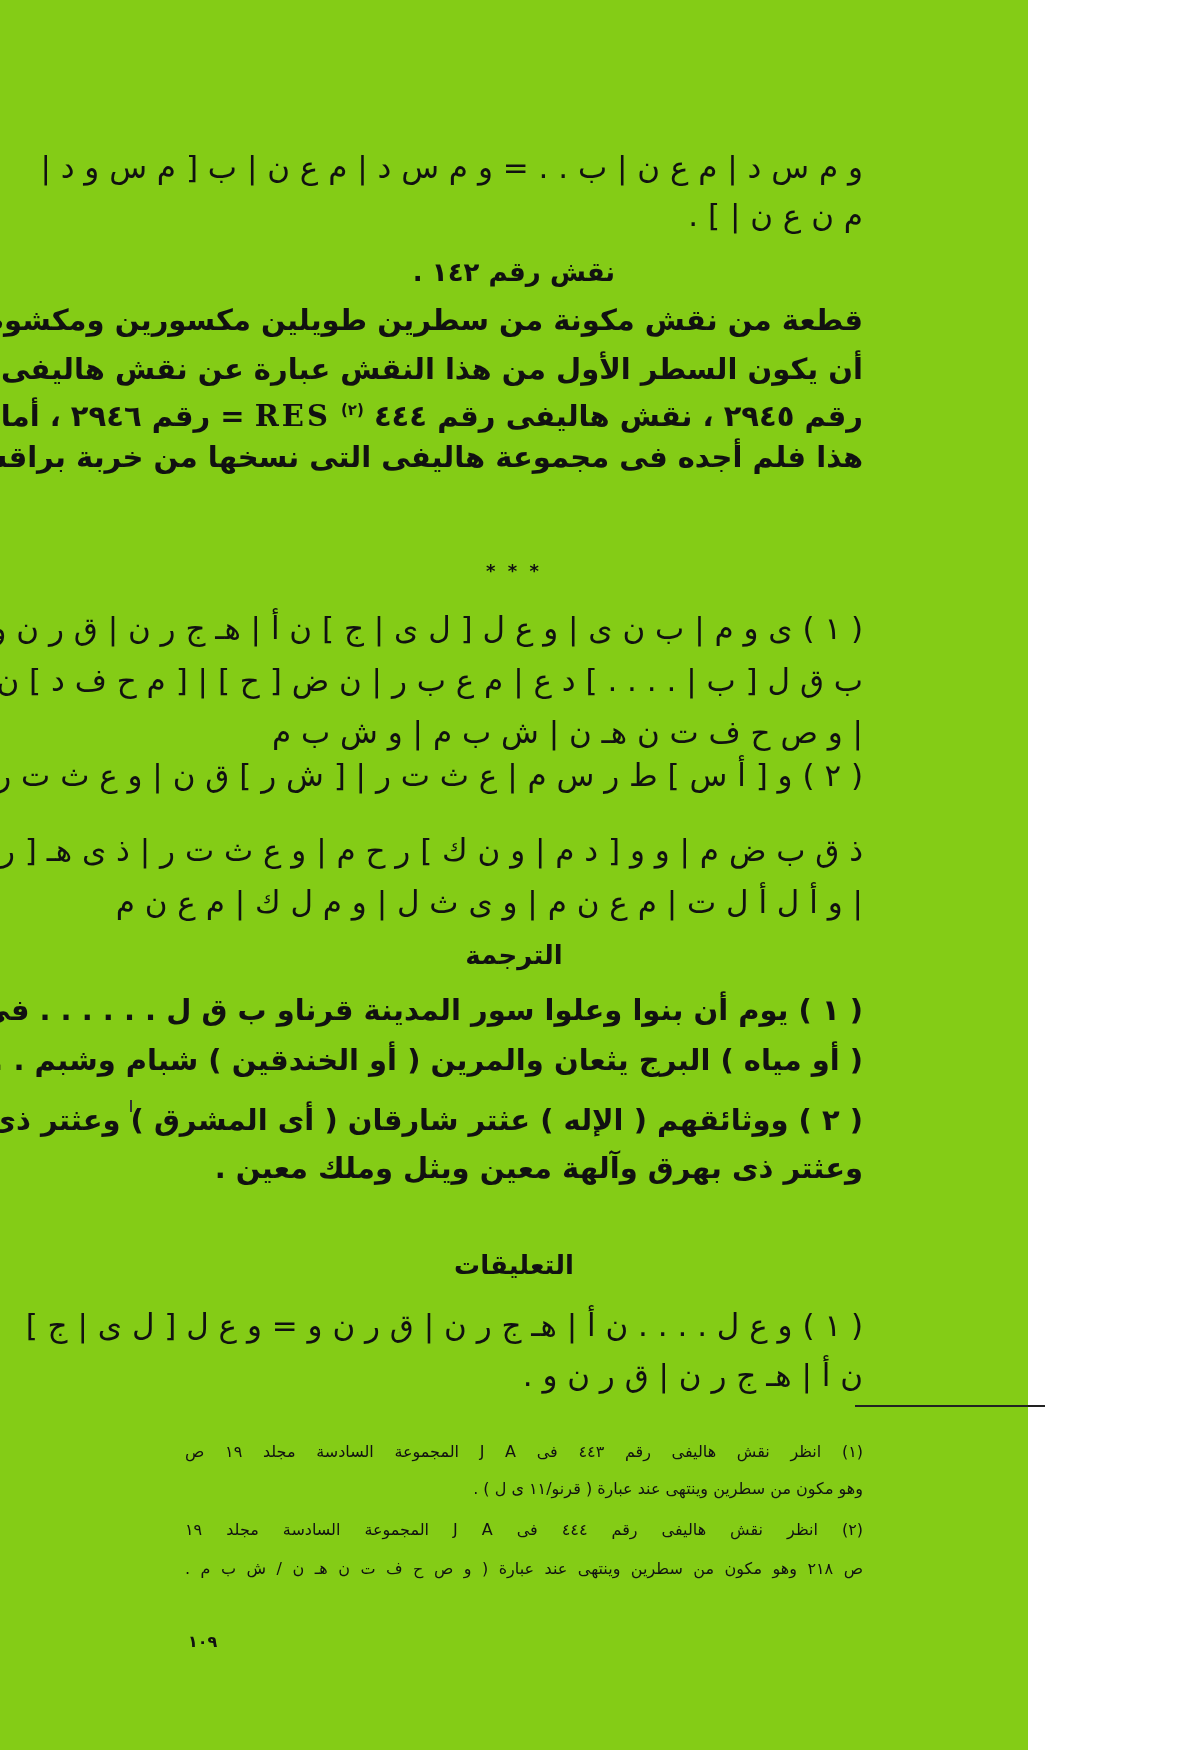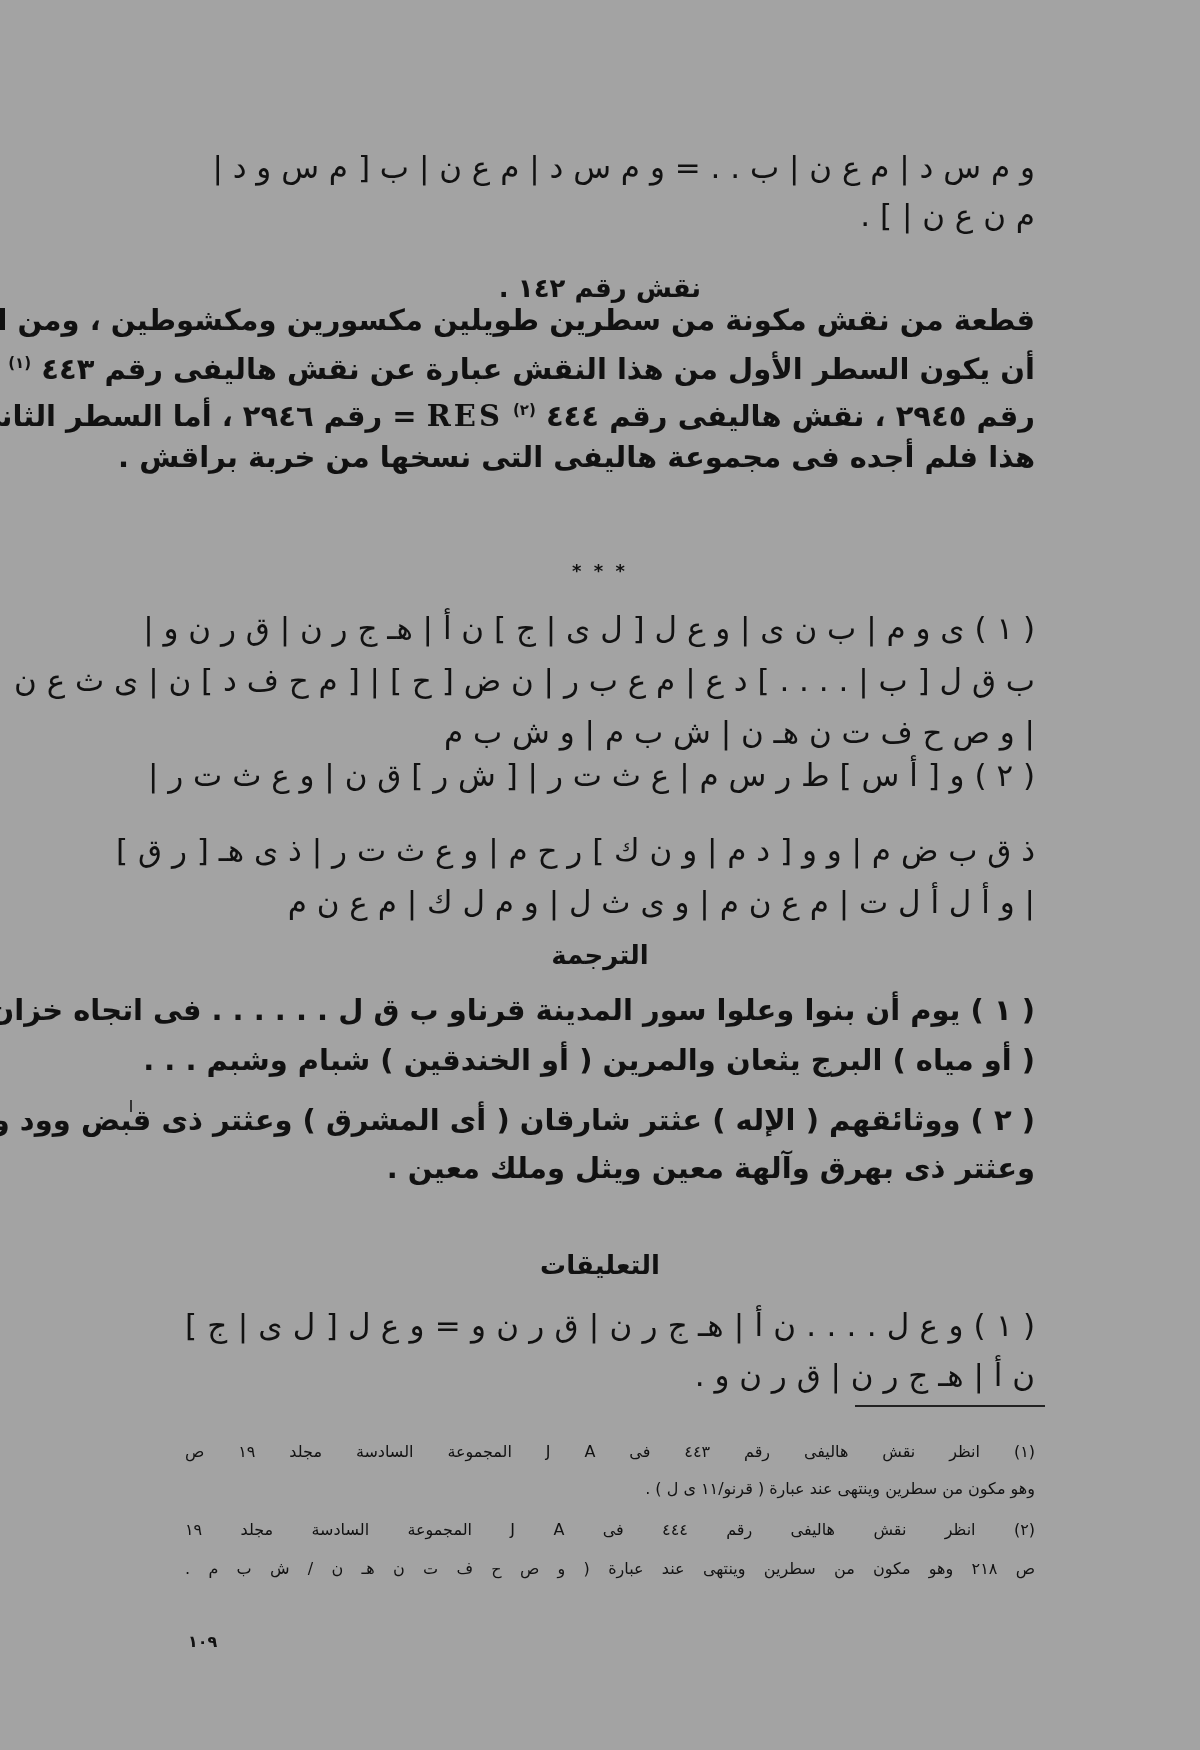--- a/index.html
+++ b/index.html
@@ -11,22 +11,22 @@
     width: 1200px;
     height: 1750px;
     position: relative;
     overflow: hidden;
     font-family: "DejaVu Sans", sans-serif;
     color: #111111;
   }
   .page {
     position: absolute;
     left: 0; top: 0;
-    width: 1200px; height: 1750px;
-    background: #a3a3a3;
+    width: 1028px; height: 1750px;
+    background: #84cc16;
   }
   .line {
     position: absolute;
     direction: rtl;
     white-space: nowrap;
     font-size: 30px;
     line-height: 40px;
     color: #111;
   }
   .right-edge { right: 165px; }
@@ -97,21 +97,21 @@
   sup { font-size: 15px; }
 </style>
 </head>
 <body>
 
 <div class="page">
 
   <div class="line translit right-edge" style="top:147px;">و م س د | م ع ن | ب . . = و م س د | م ع ن | ب [ م س و د |</div>
   <div class="line translit right-edge" style="top:195px;">م ن ع ن | ] .</div>
 
-  <div class="line heading center" style="top:268px;">نقش رقم ١٤٢ .</div>
+  <div class="line heading center" style="top:252px;">نقش رقم ١٤٢ .</div>
 
   <div class="line body-text justify" style="top:300px;">قطعة من نقش مكونة من سطرين طويلين مكسورين ومكشوطين ، ومن الجائز</div>
   <div class="line body-text justify" style="top:343px;">
     <span>أن يكون السطر الأول من هذا النقش عبارة عن نقش هاليفى رقم ٤٤٣</span>
     <sup>(١)</sup>
     
   </div>
   <div class="line body-text justify" style="top:390px;">
     <span>رقم ٢٩٤٥ ، نقش هاليفى رقم ٤٤٤</span>
     <sup>(٢)</sup>

